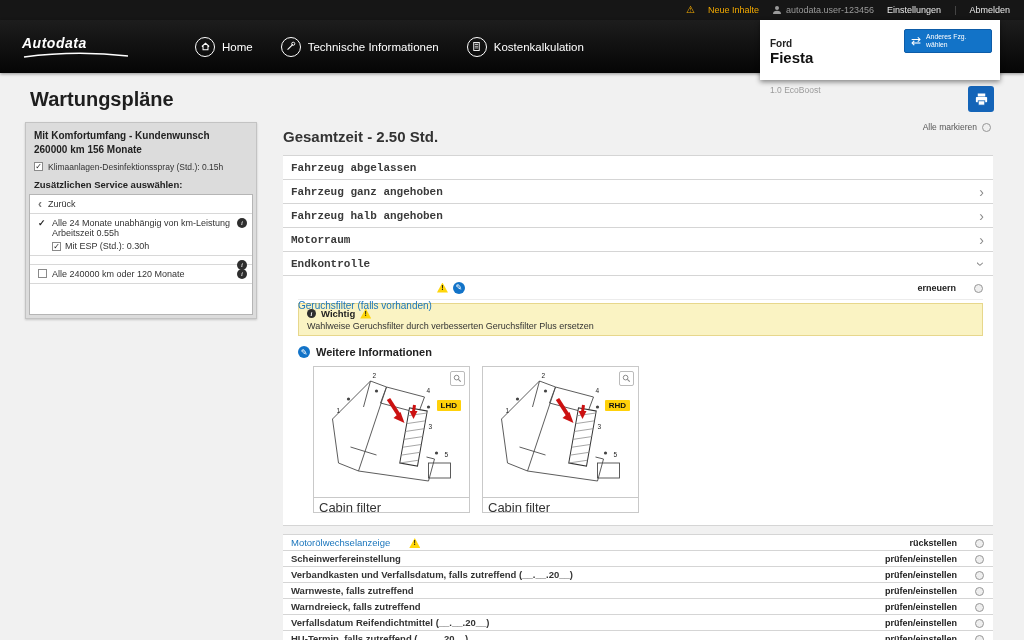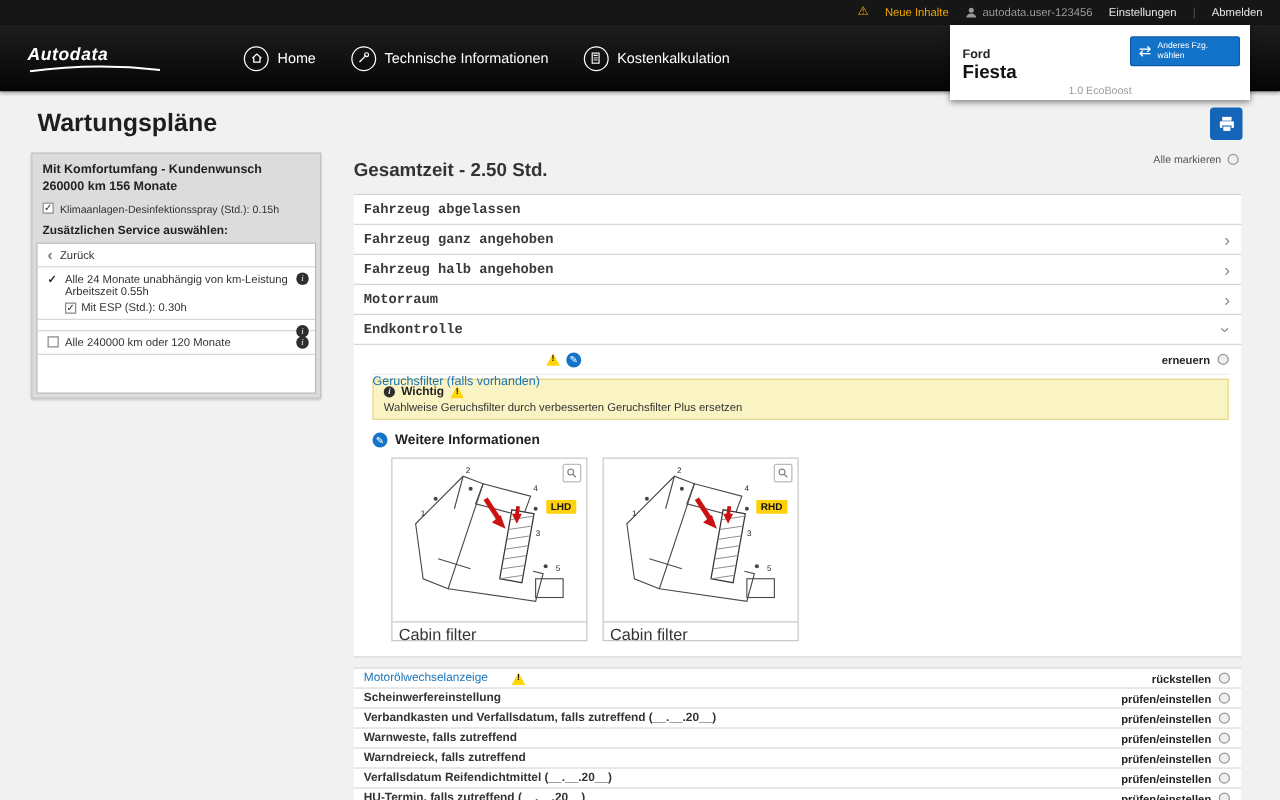--- a/index.html
+++ b/index.html
@@ -19,21 +19,21 @@
   .logo { margin-left:22px; width:118px; color:#fff; font-style:italic; font-weight:bold; font-size:14px; letter-spacing:.5px; cursor:pointer; }
   .logo svg { display:block; margin-top:1px; }
   .nav-items { display:flex; gap:28px; margin-left:55px; }
   .nav-item { display:flex; align-items:center; gap:7px; color:#fff; font-size:11.5px; cursor:pointer; white-space:nowrap; }
   .nav-icon { width:20px; height:20px; border:1.4px solid #fff; border-radius:50%; display:flex; align-items:center; justify-content:center; flex:0 0 auto; }
 
   
   .vehicle-panel { position:absolute; top:0; right:24px; width:240px; height:60px; background:#fff; box-shadow:0 2px 5px rgba(0,0,0,.45); padding:18px 10px; z-index:10; }
   .v-make { font-size:10px; font-weight:bold; color:#222; }
   .v-model { font-size:15px; font-weight:bold; color:#111; line-height:17px; }
-  .v-engine { font-size:8.5px; color:#9a9a9a; margin-top:1px;text-align:center; }
+  .v-engine { font-size:8.5px; color:#9a9a9a; margin-top:19px; }
   .v-change { position:absolute; top:9px; right:8px; width:88px; height:24px; background:#1273c8; border:1px solid #0d5ca8; border-radius:2px; color:#fff; display:flex; align-items:center; gap:5px; padding:0 6px; cursor:pointer; font-family:inherit; }
   .v-swap { font-size:12px; line-height:1; }
   .v-change-label { font-size:6.8px; text-align:left; line-height:8px; }
 
   
   .page-header { display:flex; justify-content:space-between; align-items:center; padding:13px 30px 10px 30px; }
   .page-title { font-size:20px; font-weight:600; color:#1e1e1e; }
   .print-btn { width:26px; height:26px; background:#1464b8; border:none; border-radius:3px; display:flex; align-items:center; justify-content:center; cursor:pointer; }
 
   .columns { display:flex; align-items:flex-start; gap:26px; padding:0 31px 0 25px; }
@@ -67,21 +67,21 @@
   .chev { color:#8a8a8a; font-size:14px; line-height:1; }
   .chev.down { transform:rotate(90deg); }
 
   
   .expanded { background:#fff; border-bottom:1px solid #d5d5d5; padding:0 10px 12px 15px; }
   .geruch-row { height:24px; display:flex; align-items:center; justify-content:space-between; border-bottom:1px solid #ececec; }
   .g-left { display:flex; align-items:center; gap:5px; }
   .link { color:#1a75bc; font-size:10px; text-decoration:none; cursor:pointer;margin-top:36px; }
   .warn-tri { width:11px; height:10px; background:#ffd60a; clip-path:polygon(50% 0,100% 100%,0 100%); color:#111; font-size:7px; font-weight:bold; display:inline-flex; align-items:flex-end; justify-content:center; line-height:10px; flex:0 0 auto; }
   .pencil { width:12px; height:12px; border-radius:50%; background:#1273c8; color:#fff; font-size:8px; display:inline-flex; align-items:center; justify-content:center; cursor:pointer; flex:0 0 auto; }
-  .row-right { display:flex; align-items:center; gap:6px; }
+  .row-right { display:flex; align-items:flex-end; gap:18px; }
   .action { font-size:9px; font-weight:bold; color:#222; white-space:nowrap; }
   .notice { background:#faf3c3; border:1px solid #e7d78c; padding:4px 8px; margin-top:3px; }
   .notice-head { display:flex; align-items:center; gap:5px; font-size:9.5px; font-weight:bold; color:#222; }
   .info-glyph { width:9px; height:9px; border-radius:50%; background:#2e2e2e; color:#fff; font-size:6.5px; font-style:italic; font-family:"Liberation Serif", serif; display:inline-flex; align-items:center; justify-content:center; flex:0 0 auto; }
   .notice-text { font-size:9px; color:#333; margin-top:2px; }
   .more-info { display:flex; align-items:center; gap:6px; margin:10px 0 8px; }
   .more-info-label { font-size:11px; font-weight:bold; color:#222; }
   .figures { display:flex; gap:12px; margin-left:15px; }
   .figure { width:157px; border:1px solid #c9c9c9; background:#fff; }
   .fig-canvas { height:130px; position:relative; }

